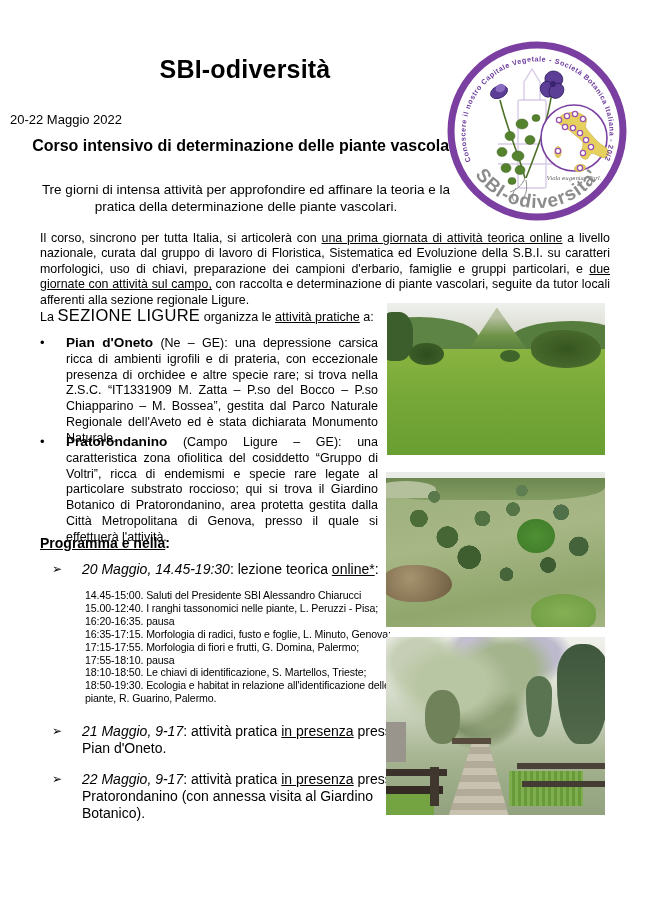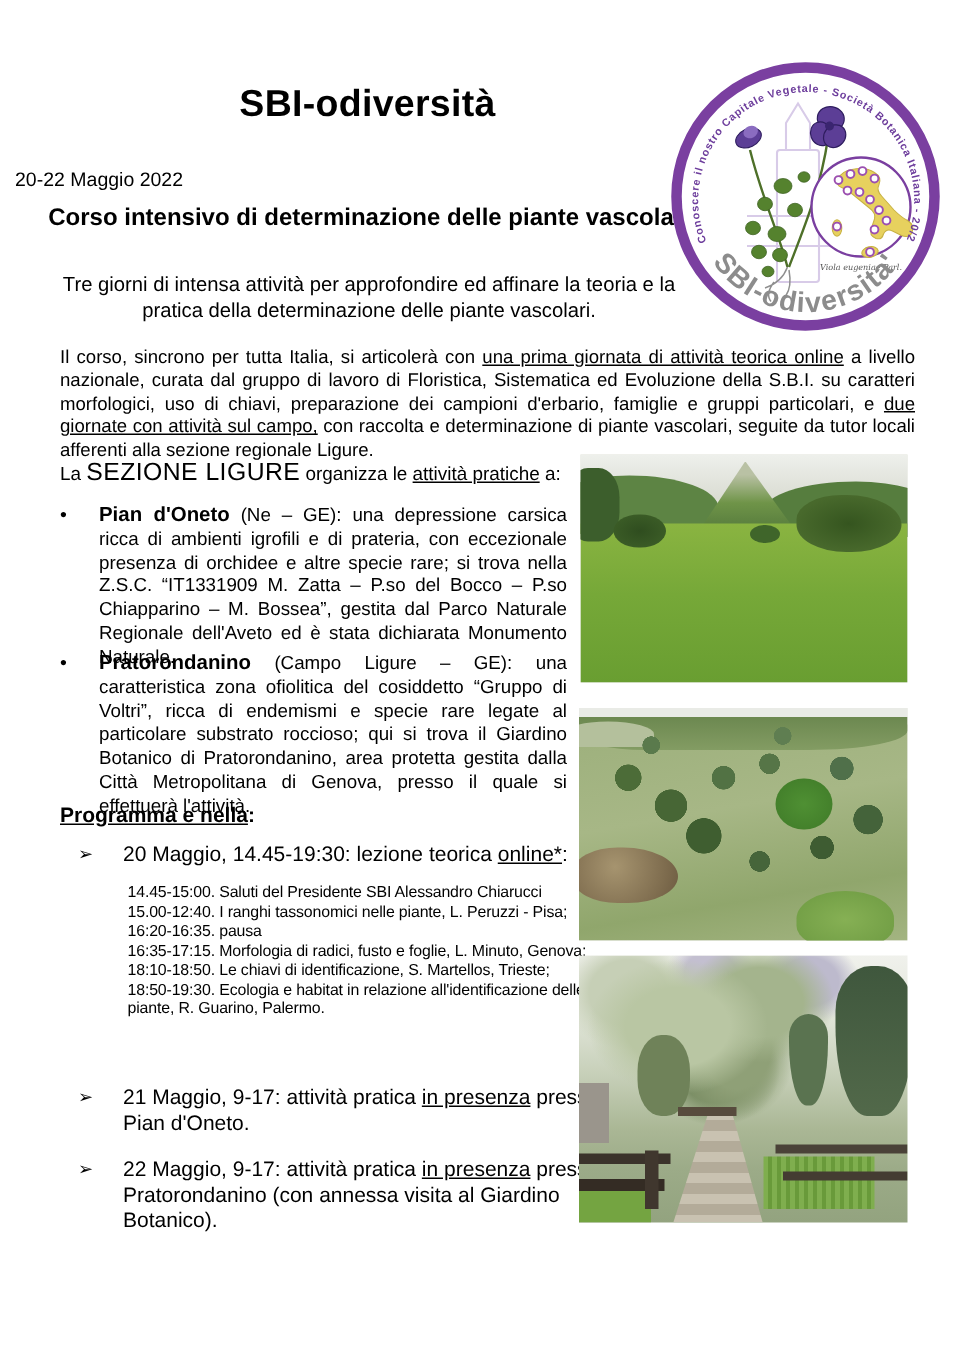--- a/index.html
+++ b/index.html
@@ -15,21 +15,21 @@
 
   
   .logo{left:446px;top:40px;width:183px;height:183px;}
   .logo svg{width:100%;height:100%;display:block;}
 
   
   .intro{left:40px;top:231px;width:570px;margin:0;font-size:12.4px;line-height:15.4px;text-align:justify;}
   .ligure{left:40px;top:306px;width:420px;margin:0;font-size:12.6px;}
   .seg-u{text-decoration:underline;}
   .seg-b{font-weight:bold;font-size:1.09em;}
-  .seg-i{}
+  .seg-i{font-style:italic;}
   .seg-big{font-size:16.5px;letter-spacing:0.3px;}
 
   .bullet{display:flex;}
   .b1{left:40px;top:335px;}
   .b2{left:40px;top:434px;}
   .bm{width:26px;font-size:13px;flex:none;}
   .bt{width:312px;font-size:12.5px;line-height:15.8px;text-align:justify;}
 
   .prog-h{left:40px;top:535px;font-size:14px;font-weight:bold;}
   .pitem{display:flex;}
@@ -200,20 +200,22 @@
   <div class="abs pitem p20">
     <span class="pm">➢</span>
     <span class="pt"><span class="seg-i">20 Maggio, 14.45-19:30</span><span>: lezione teorica </span><span class="seg-u">online*</span><span>:</span></span>
   </div>
 
   <div class="abs sched">
     <div>14.45-15:00. Saluti del Presidente SBI Alessandro Chiarucci</div>
     <div>15.00-12:40. I ranghi tassonomici nelle piante, L. Peruzzi - Pisa;</div>
     <div>16:20-16:35. pausa</div>
     <div>16:35-17:15. Morfologia di radici, fusto e foglie, L. Minuto, Genova;</div>
+    <div>17:15-17:55. Morfologia di fiori e frutti, G. Domina, Palermo;</div>
+    <div>17:55-18:10. pausa</div>
     <div>18:10-18:50. Le chiavi di identificazione, S. Martellos, Trieste;</div>
     <div>18:50-19:30. Ecologia e habitat in relazione all'identificazione delle piante, R. Guarino, Palermo.</div>
   </div>
 
   <div class="abs pitem p21">
     <span class="pm">➢</span>
     <span class="pt"><span class="seg-i">21 Maggio, 9-17</span><span>: attività pratica </span><span class="seg-u">in presenza</span><span> presso Pian d'Oneto.</span></span>
   </div>
   <div class="abs pitem p22">
     <span class="pm">➢</span>

